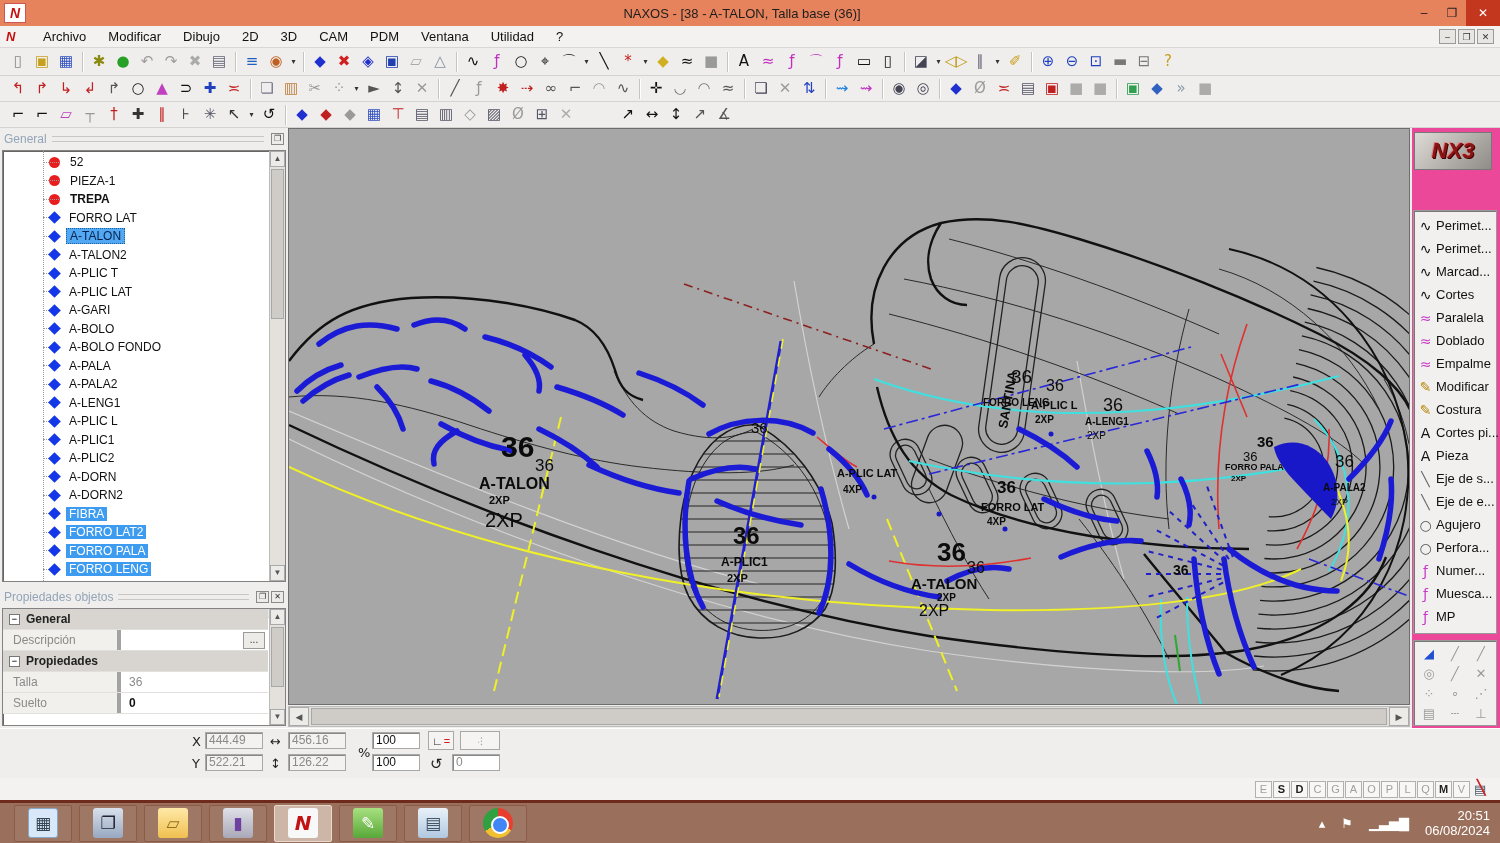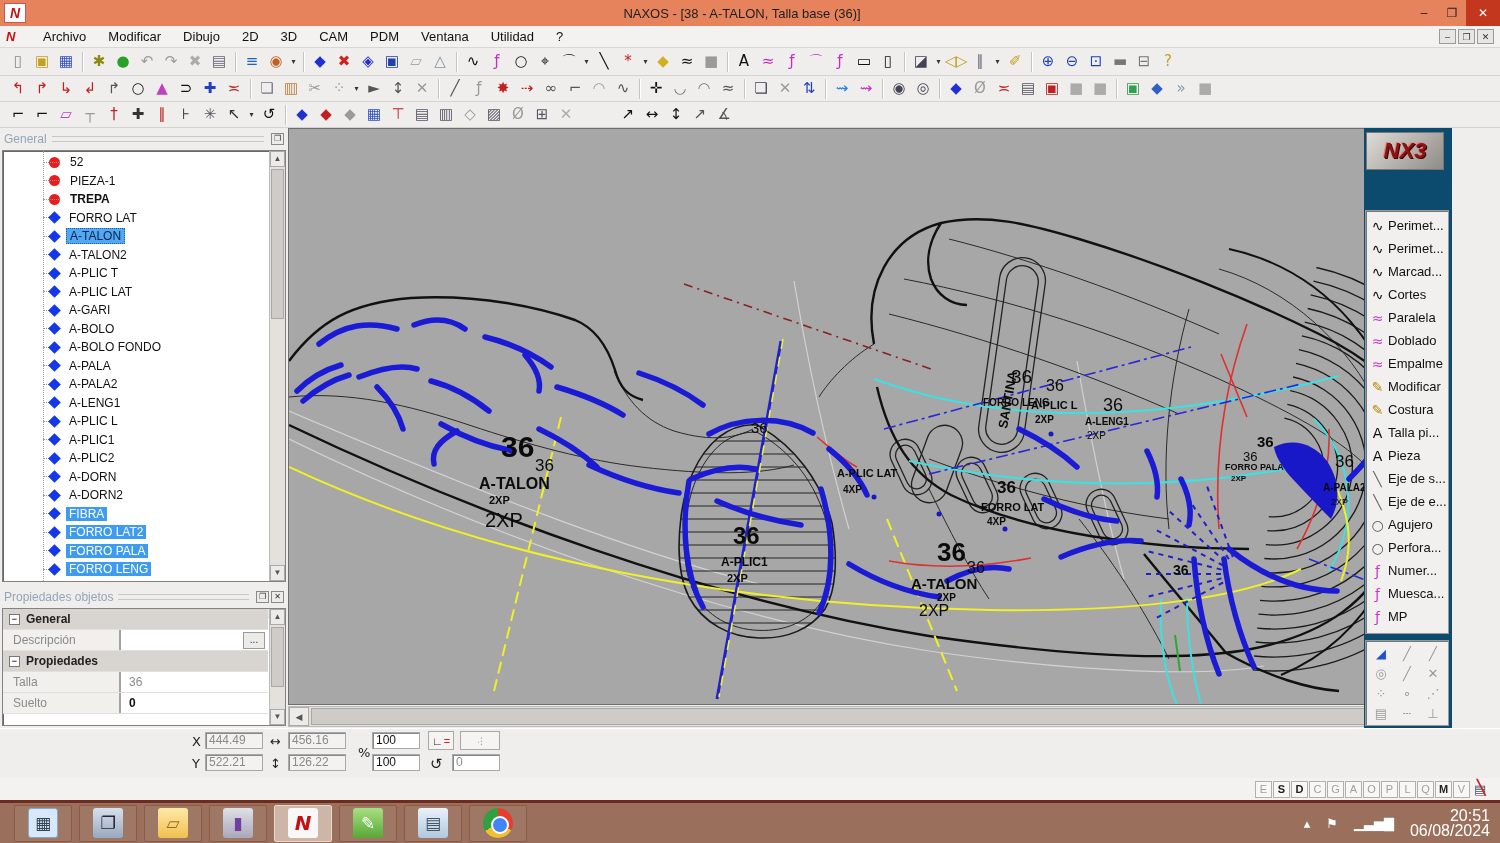--- a/index.html
+++ b/index.html
@@ -65,36 +65,36 @@
   #prop-grid{position:relative;margin-top:2px;height:118px;background:#fff;
     border:1px solid #828282;box-shadow:inset 1px 1px 0 #666;overflow:hidden;font-size:12px;}
   #prop-rows{position:absolute;left:0;top:0;right:17px;}
   .phead{display:flex;height:9px;border-bottom:1px solid #cfcfcf;}
   .phead div{flex:1;background:#EDEBE8;border-right:1px solid #cfcfcf;}
   .prow{display:flex;height:21px;align-items:center;border-bottom:1px solid #E2E0DC;}
   .prow.group{background:#D8D5D0;font-weight:bold;color:#222;}
   .minusbox{width:11px;height:11px;border:1px solid #777;background:#fff;font-size:9px;
     line-height:9px;text-align:center;margin:0 6px;color:#333;}
   .plabel{width:118px;color:#8a8a8a;padding-left:10px;background:#F2F0ED;align-self:stretch;
-    display:flex;align-items:center;border-right:2px solid #a3a3a3;}
+    display:flex;align-items:center;border-right:4px solid #a3a3a3;}
   .pvalue{flex:1;padding-left:8px;color:#8a8a8a;align-self:stretch;display:flex;align-items:center;background:#fff;}
   .pvalue.dark{color:#111;font-weight:bold;}
   .dotsbtn{width:22px;height:17px;border:1px solid #999;background:#EDEBE8;text-align:center;
     line-height:14px;font-size:10px;color:#333;margin-right:3px;}
   
   #canvas-wrap{position:absolute;left:288px;top:128px;width:1122px;height:577px;background:#A7A7A7;
     border:1px solid #6e6e6e;overflow:hidden;}
   #hscroll{position:absolute;left:288px;top:706px;width:1122px;height:21px;background:#E2DFDB;
     border:1px solid #bbb;display:flex;align-items:stretch;}
   .harrow{width:20px;background:#EDEBE8;border:1px solid #aaa;color:#555;font-size:9px;
     display:flex;align-items:center;justify-content:center;}
   .htrack{flex:1;position:relative;}
   .hthumb{position:absolute;left:2px;right:2px;top:1px;bottom:1px;background:#CFCCC7;border:1px solid #a8a8a8;}
   
-  #right-col{position:absolute;left:1364px;top:128px;width:88px;height:600px;background:#0c4a6e;}
+  #right-col{position:absolute;left:1412px;top:128px;width:88px;height:600px;background:#ec4899;}
   #nx-logo{position:absolute;left:2px;top:4px;width:78px;height:38px;background:linear-gradient(135deg,#DFDCD8,#8f8b87);
     border:1px solid #777;display:flex;align-items:center;justify-content:center;}
   #nx-logo span{font-size:22px;font-weight:bold;font-style:italic;color:#8B1414;
     text-shadow:1px 1px 0 #400, -1px -1px 0 #d88;}
   #tools-box{position:absolute;left:1px;top:82px;width:84px;height:424px;background:#F1F0EE;
     border:1px solid #999;box-shadow:inset 1px 1px 0 #777;padding-top:3px;}
   .tool{height:23px;display:flex;align-items:center;font-size:13px;color:#111;padding-left:3px;white-space:nowrap;}
   .tglyph{width:17px;flex:0 0 auto;font-family:"DejaVu Sans",sans-serif;font-size:14px;text-align:center;margin-right:2px;}
   #snap-box{position:absolute;left:1px;top:512px;width:84px;height:86px;background:#F1F0EE;
     border:1px solid #999;box-shadow:inset 1px 1px 0 #777;
@@ -132,21 +132,21 @@
   .ico.folder-explorer{background:linear-gradient(#FFE9A8,#F0C050);color:#96701C;}
   .ico.cd-burner{background:linear-gradient(#E0E0E8,#A8A8B8);color:#7040A0;font-weight:bold;}
   .ico.naxos{background:#F8F8F8;color:#C41212;font-weight:bold;font-style:italic;font-size:20px;}
   .ico.coreldraw{background:linear-gradient(#A8E080,#58A838);color:#fff;}
   .ico.notepad{background:linear-gradient(#EAF2FA,#B0C8E0);color:#456;}
   .ico.chrome{background:conic-gradient(#E83E30 0 33%,#F0C030 33% 66%,#30A040 66% 100%);border-radius:50%;}
   .ico.chrome::after{content:"";position:absolute;left:8px;top:8px;width:14px;height:14px;
     border-radius:50%;background:#4285F4;border:2px solid #fff;}
   #tray{margin-left:auto;display:flex;align-items:center;gap:16px;padding-right:10px;color:#fff;}
   #tray .tico2{font-size:13px;font-family:"DejaVu Sans",sans-serif;}
-  #clock{text-align:right;font-size:16px;line-height:15px;}
+  #clock{text-align:right;font-size:13px;line-height:15px;}
   svg text{font-family:"Liberation Sans",sans-serif;fill:#0b0b0b;}
 </style>
 </head>
 <body>
 
 <div id="titlebar">
   <div id="app-logo">N</div>
   <div id="title-text">NAXOS - [38 - A-TALON, Talla base (36)]</div>
   <div id="win-controls">
     <div class="wbtn">–</div>
@@ -1012,21 +1012,21 @@
       <div class="tool">
         <span class="tglyph" style="color: rgb(184, 134, 11);">✎</span>
         <span>Modificar</span>
       </div>
       <div class="tool">
         <span class="tglyph" style="color: rgb(184, 134, 11);">✎</span>
         <span>Costura</span>
       </div>
       <div class="tool">
         <span class="tglyph" style="color: rgb(17, 17, 17);">A</span>
-        <span>Talla pi...</span>
+        <span>Cortes pi...</span>
       </div>
       <div class="tool">
         <span class="tglyph" style="color: rgb(17, 17, 17);">A</span>
         <span>Pieza</span>
       </div>
       <div class="tool">
         <span class="tglyph" style="color: rgb(102, 102, 102);">╲</span>
         <span>Eje de s...</span>
       </div>
       <div class="tool">

